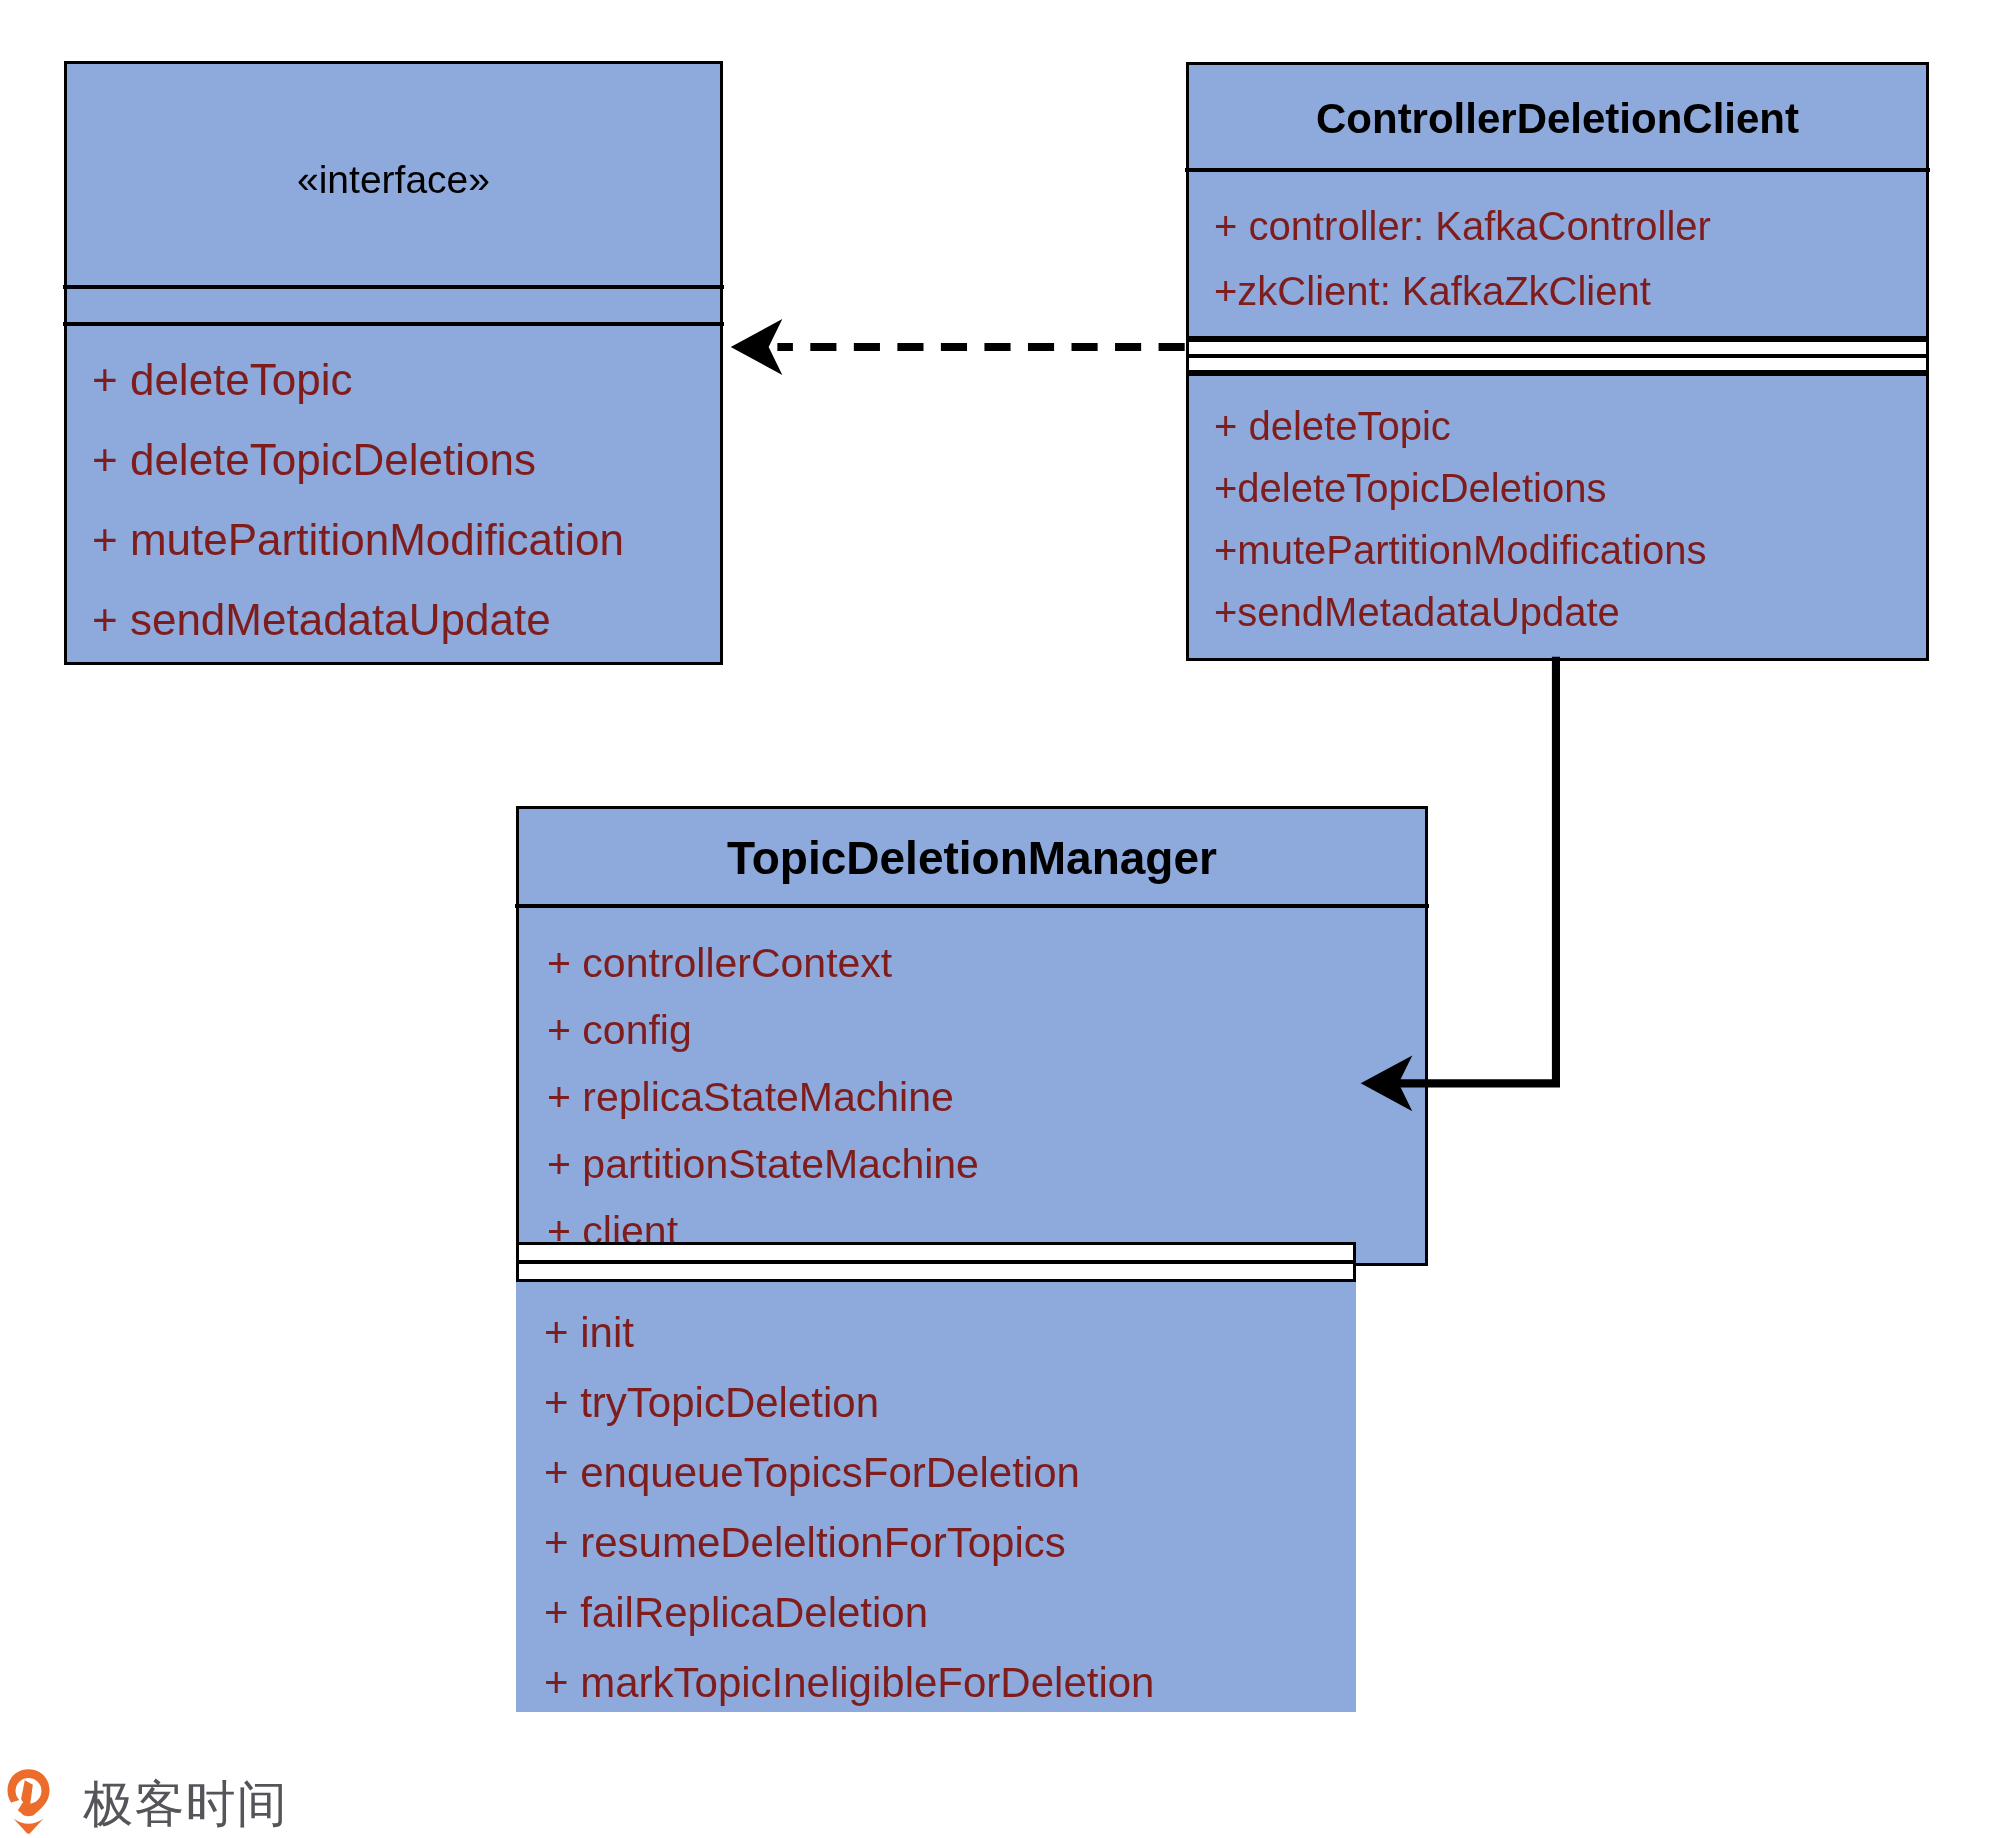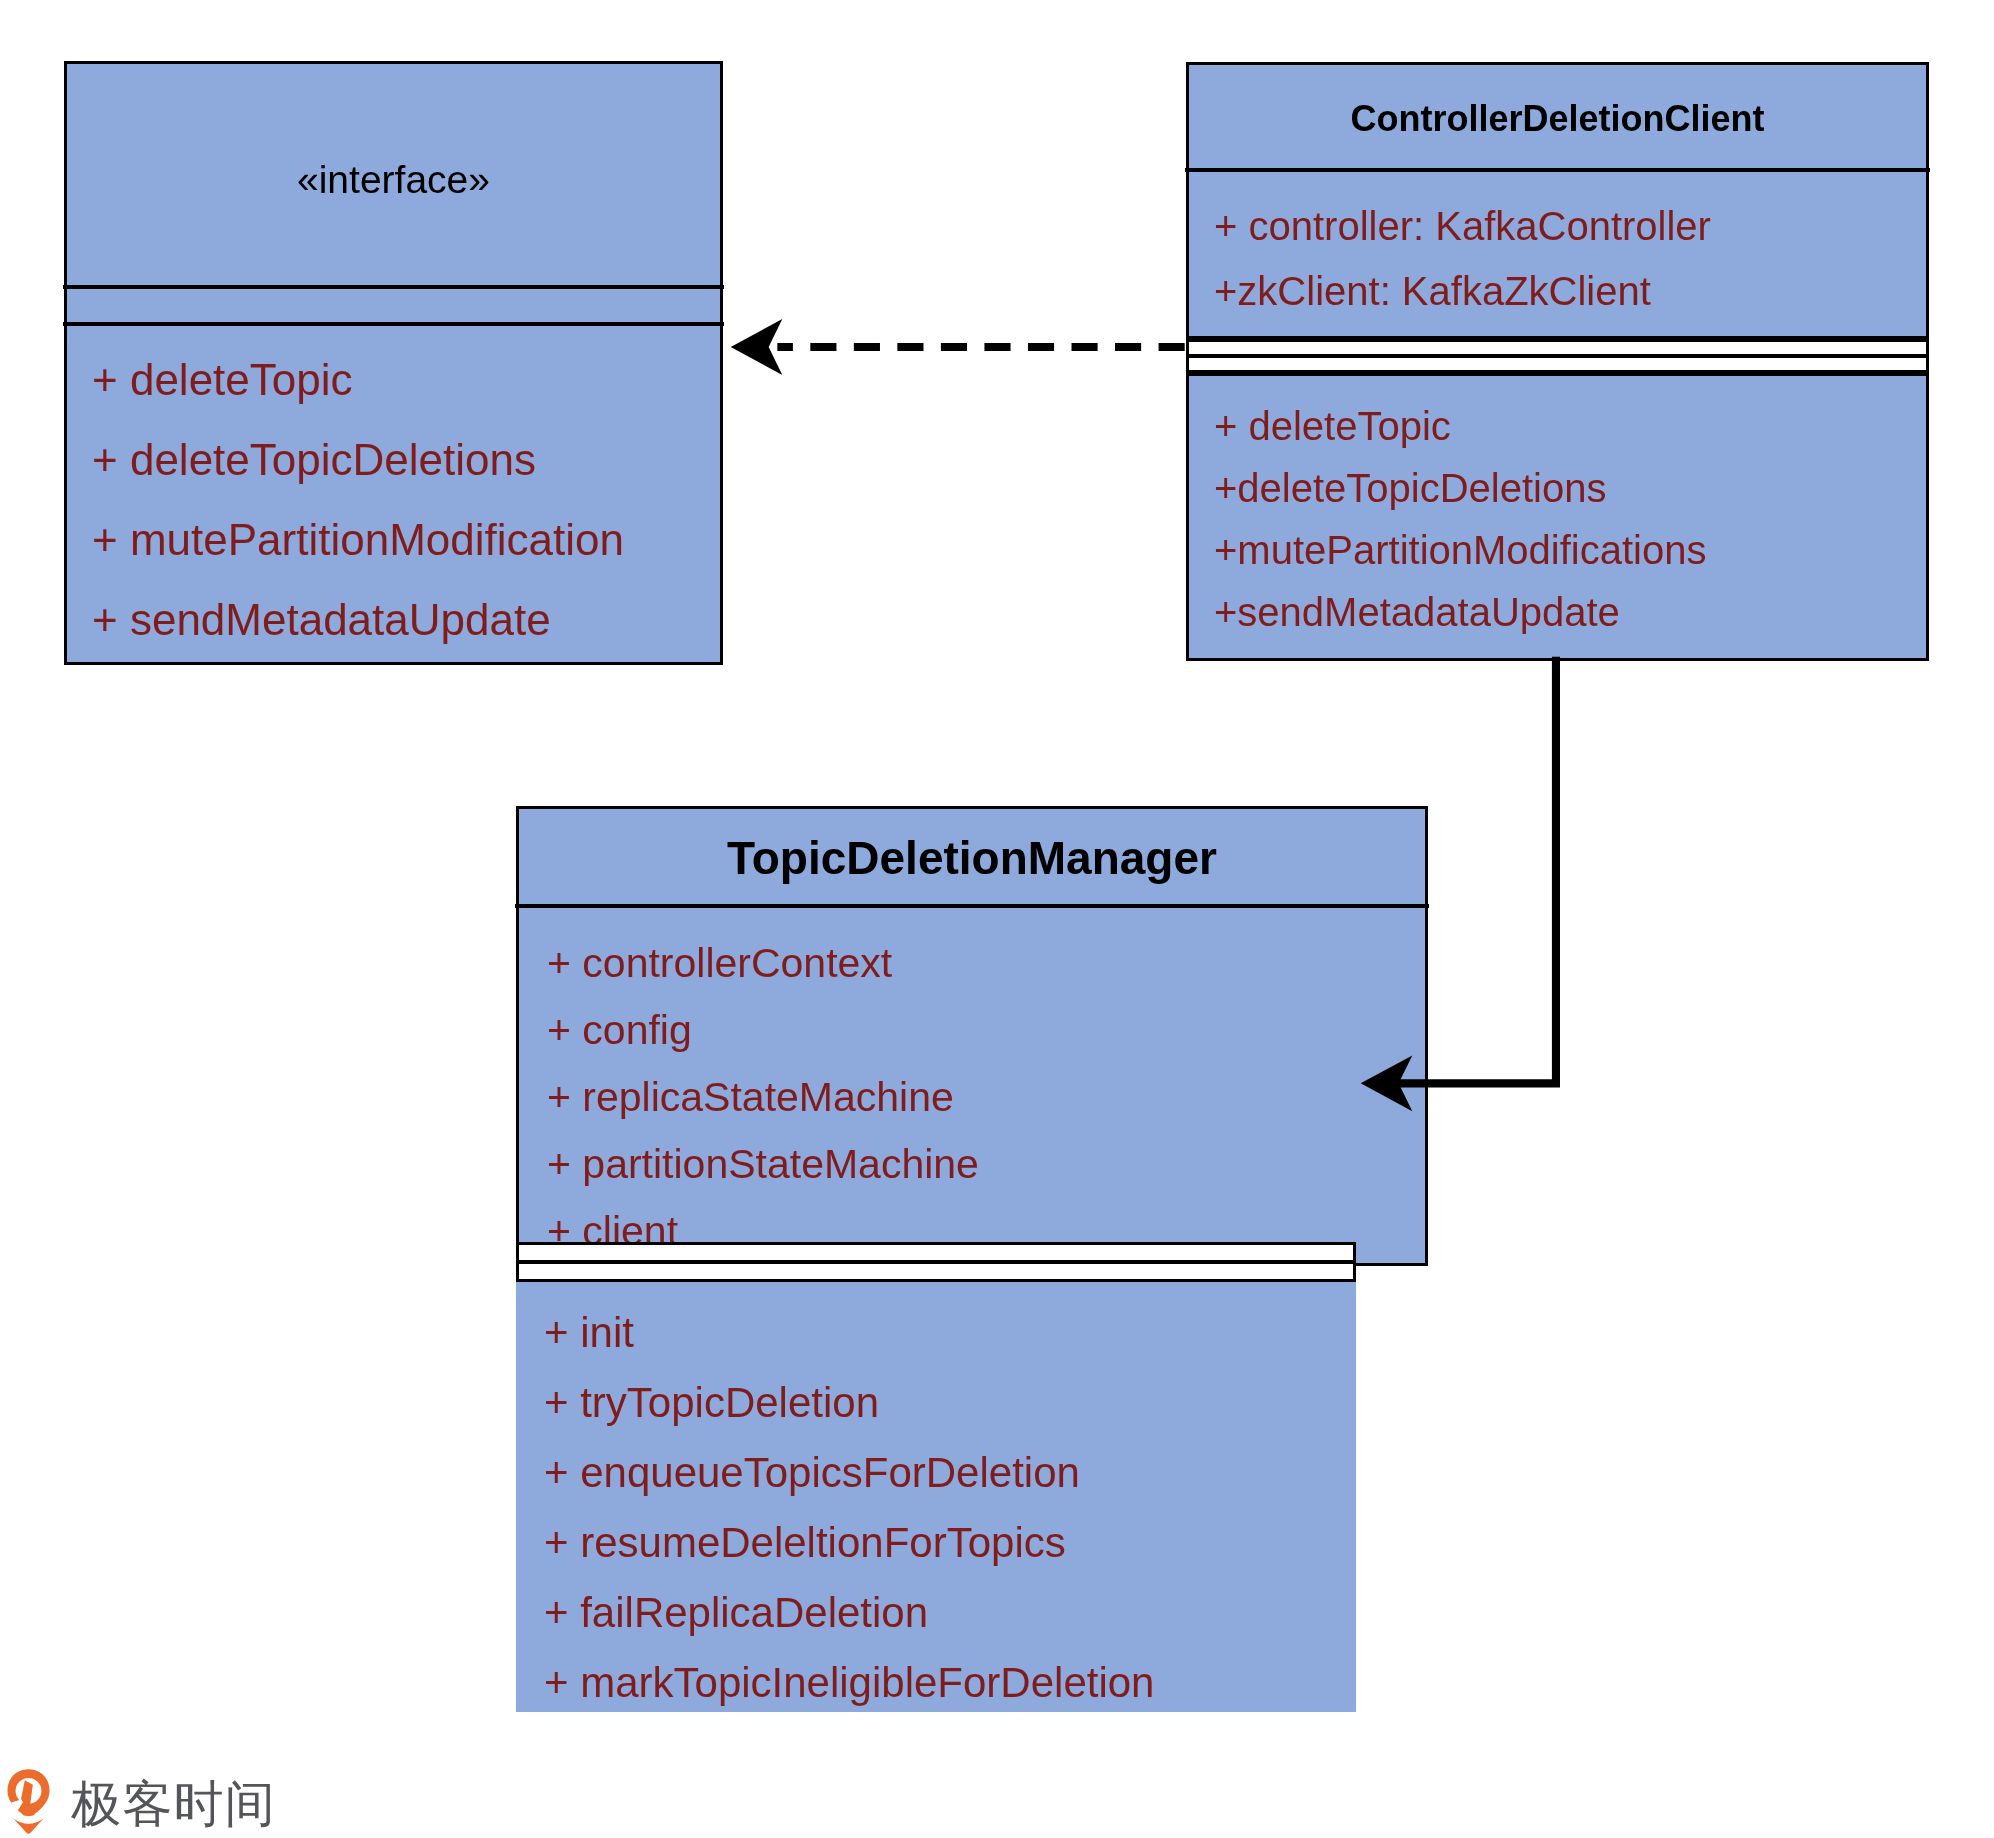--- a/index.html
+++ b/index.html
@@ -26,21 +26,21 @@
     left: 0; right: 0; top: 0;
     display: flex;
     flex-direction: column;
     align-items: center;
     justify-content: center;
     text-align: center;
     color: #000;
   }
   .stereotype { font-size: 39px; font-weight: 400; }
   .class-name { font-size: 46px; font-weight: 700; }
-  .class-name.mid { font-size: 36px; }
+  .class-name.mid { font-size: 42px; }
 
   .sep {
     position: absolute;
     left: -3.7px; right: -3.7px;
     height: 3.7px;
     background: #000;
   }
 
   .members {
     position: absolute;
@@ -73,21 +73,21 @@
   }
 
   .logo {
     position: absolute;
     left: 6.2px;
     top: 1765px;
     display: flex;
     align-items: center;
   }
   .logo-text {
-    margin-left: 20px;
+    margin-left: 32px;
     margin-top: 6.2px;
     font-size: 50px;
     color: #54555A;
     letter-spacing: 1.2px;
     font-family: "DejaVu Sans", sans-serif;
   }
 </style>
 </head>
 <body>
 

